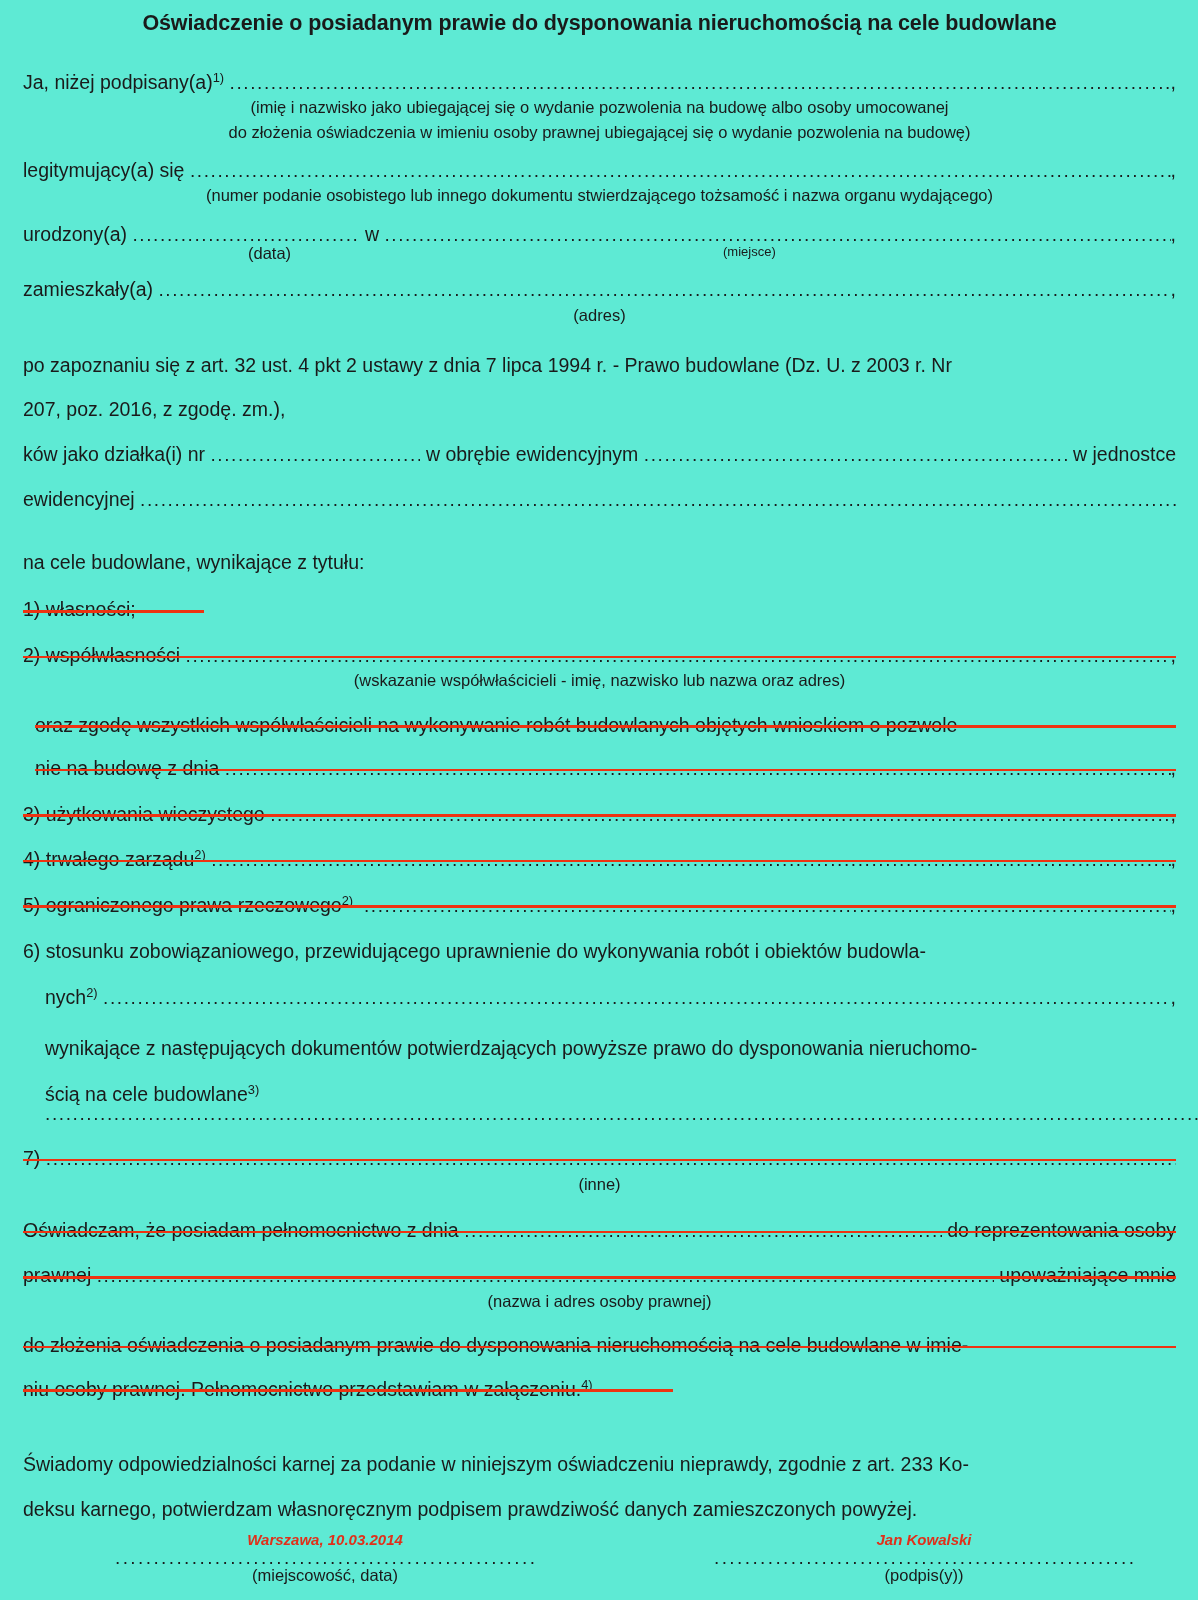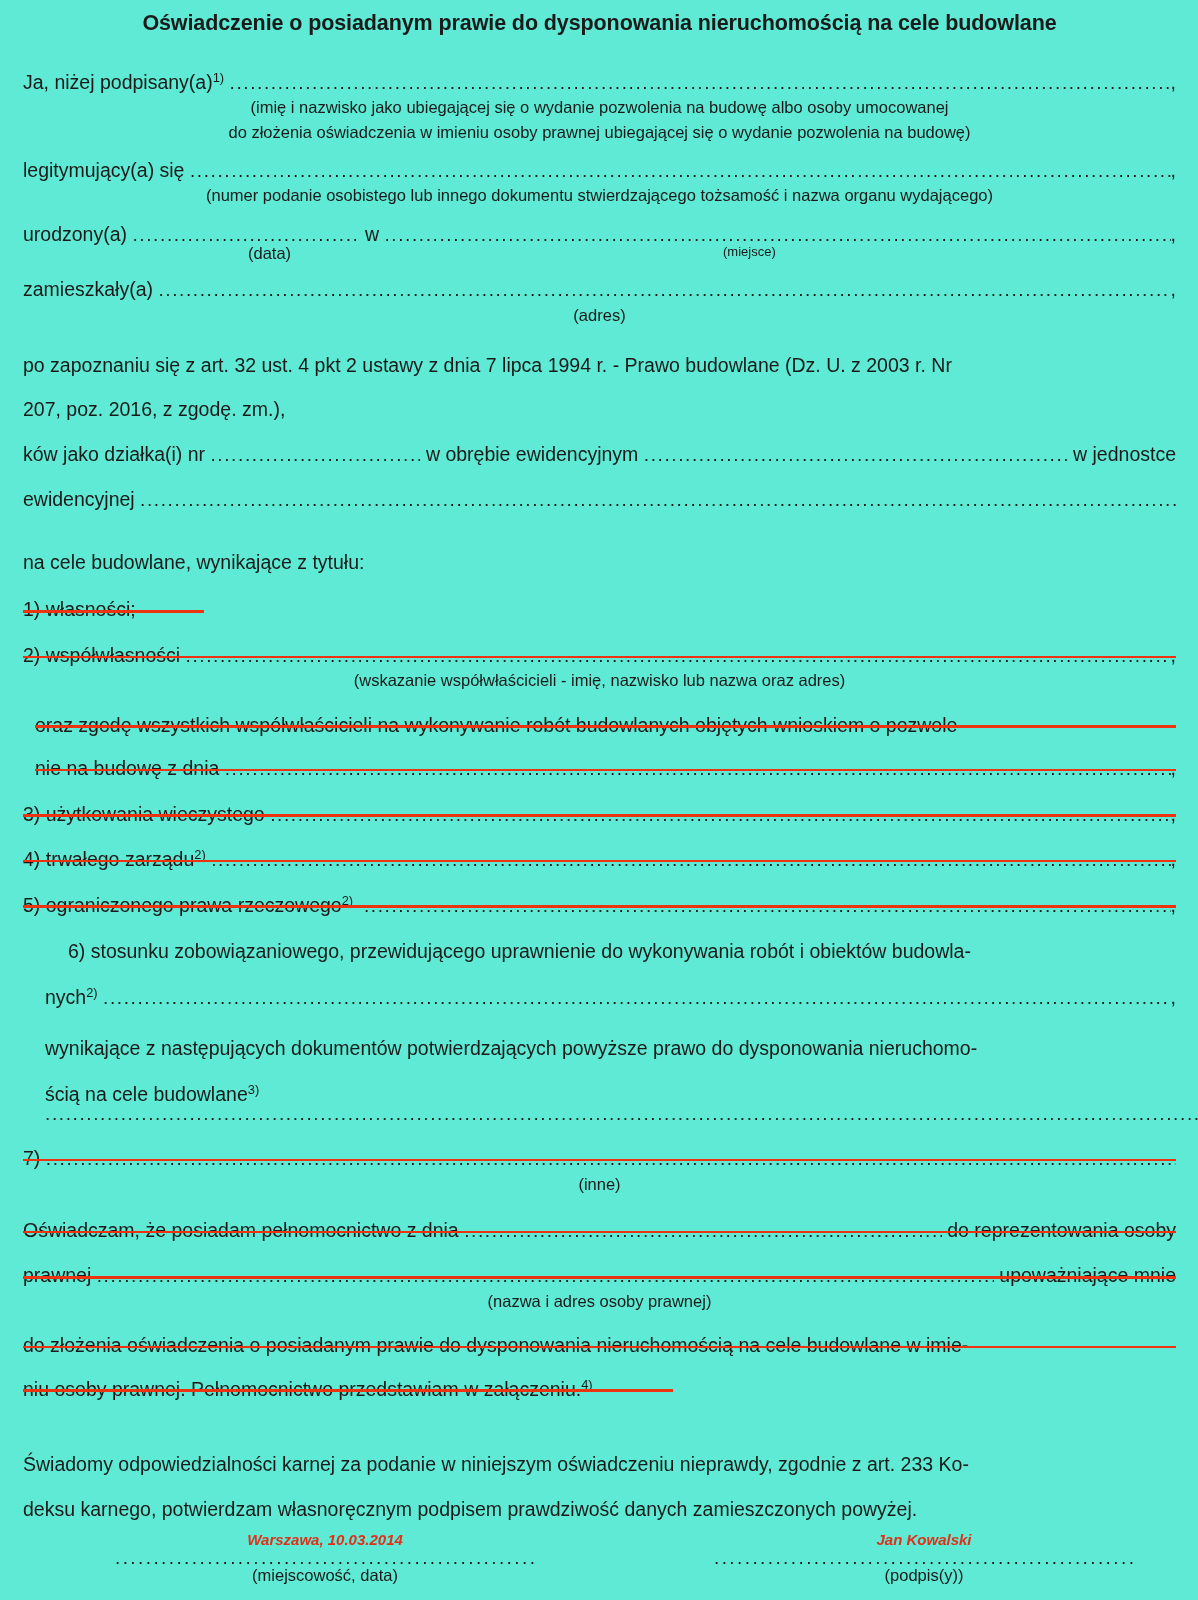--- a/index.html
+++ b/index.html
@@ -236,21 +236,21 @@
     <span class="dots"></span>
     <span class="tail">,</span>
   </div>
 
   <div class="row struck" style="margin-top:26px;">
     <span class="lbl"><span>5) ograniczonego prawa rzeczowego</span><sup>2)</sup>&nbsp;&nbsp;</span>
     <span class="dots"></span>
     <span class="tail">,</span>
   </div>
 
-  <div class="para" style="margin-top:27px;margin-left:45px;">6)  stosunku  zobowiązaniowego,  przewidującego  uprawnienie  do  wykonywania  robót  i  obiektów  budowla-</div>
+  <div class="para" style="margin-top:27px;">6)  stosunku  zobowiązaniowego,  przewidującego  uprawnienie  do  wykonywania  robót  i  obiektów  budowla-</div>
 
   <div class="row" style="margin-top:26px;margin-left:22px;">
     <span class="lbl"><span>nych</span><sup>2)</sup>&nbsp;</span>
     <span class="dots">
       
     </span>
     <span class="tail">,</span>
   </div>
 
   <div class="para" style="margin-top:32px;margin-left:22px;">wynikające z następujących dokumentów potwierdzających powyższe prawo do dysponowania nieruchomo-</div>

